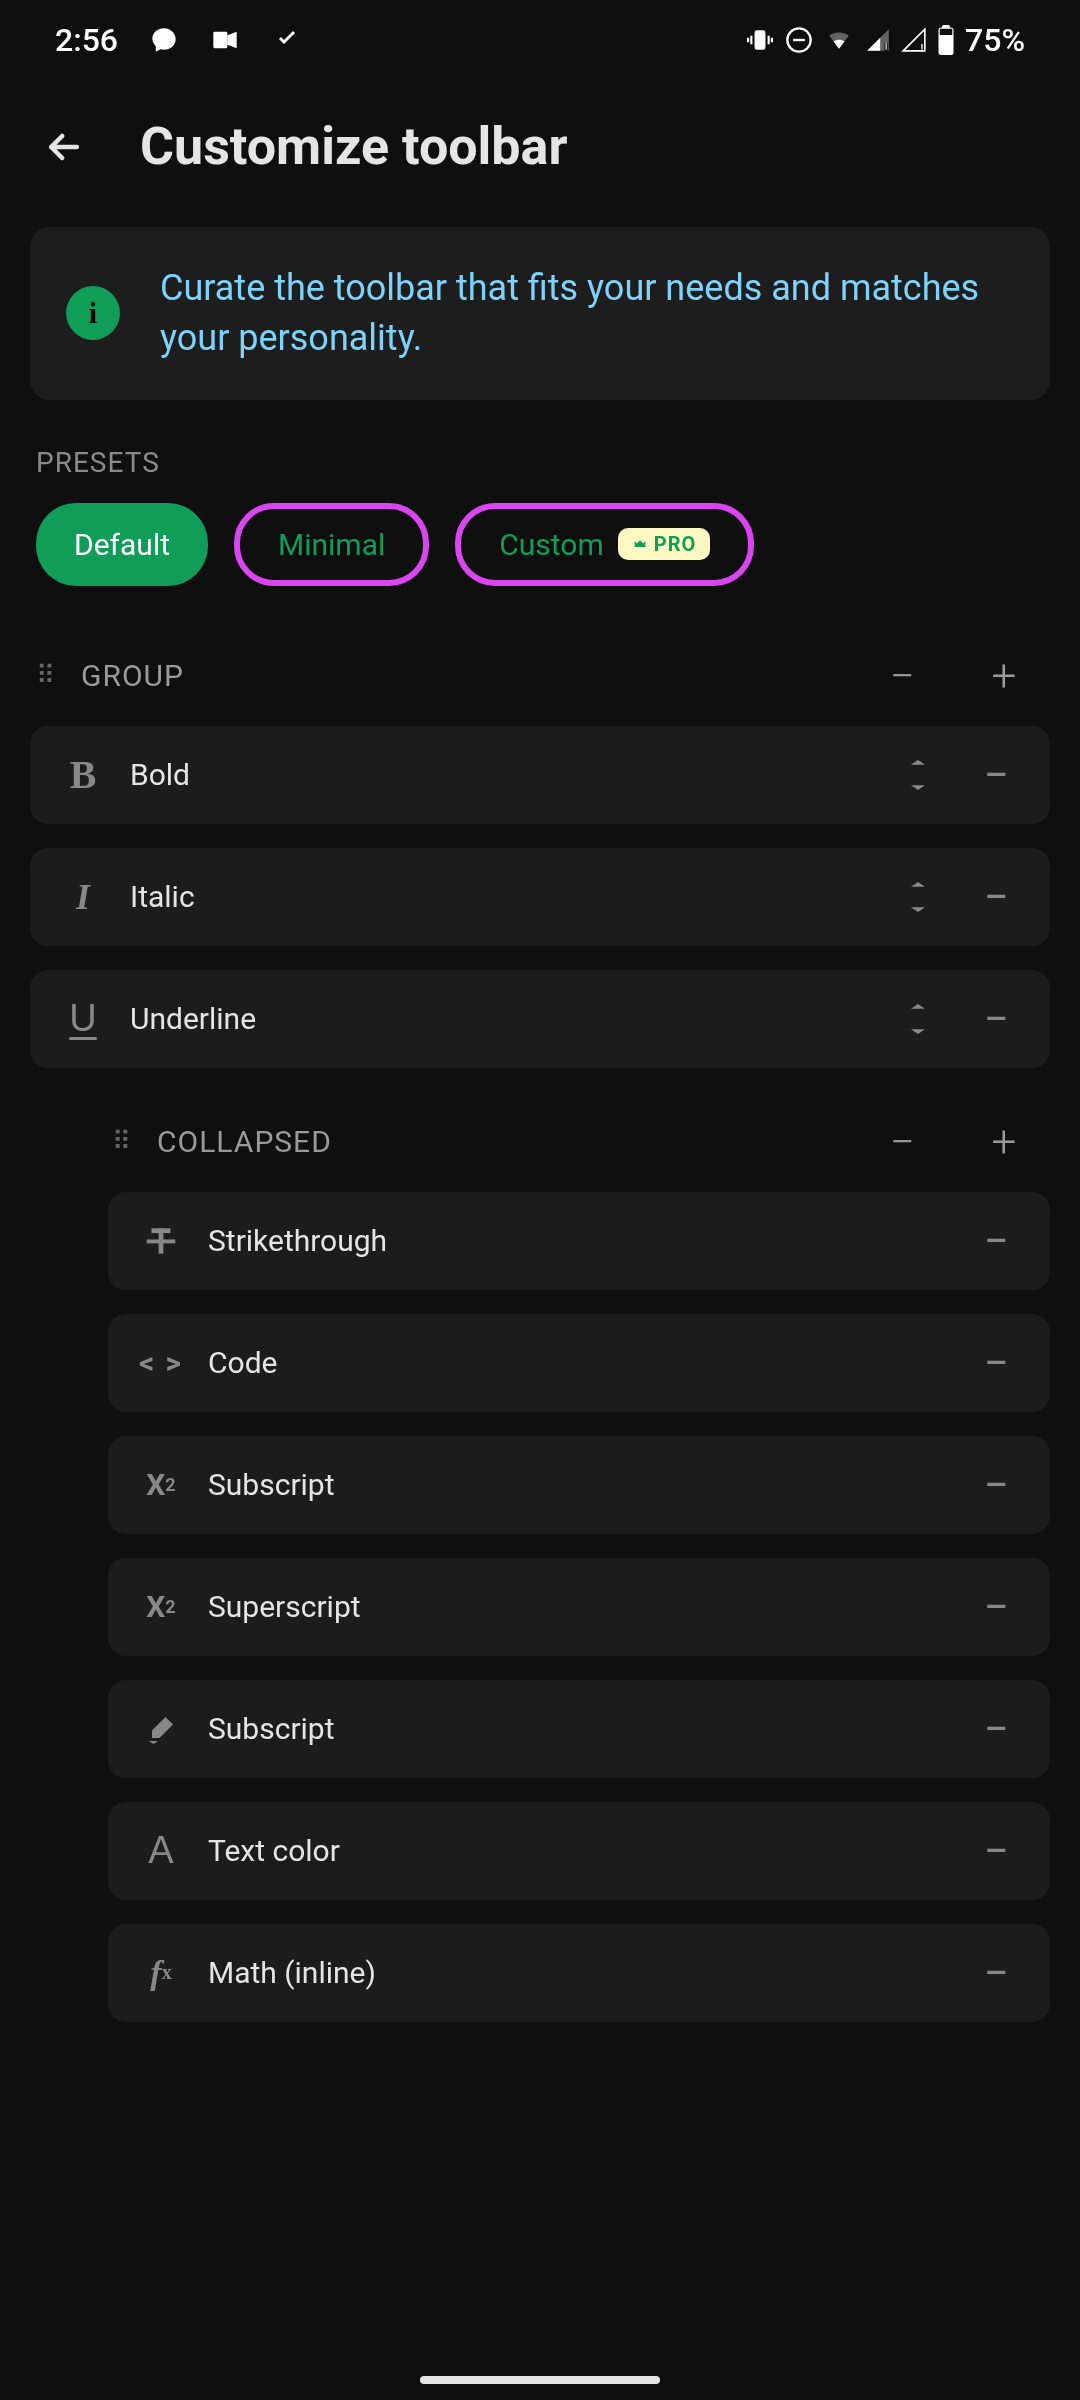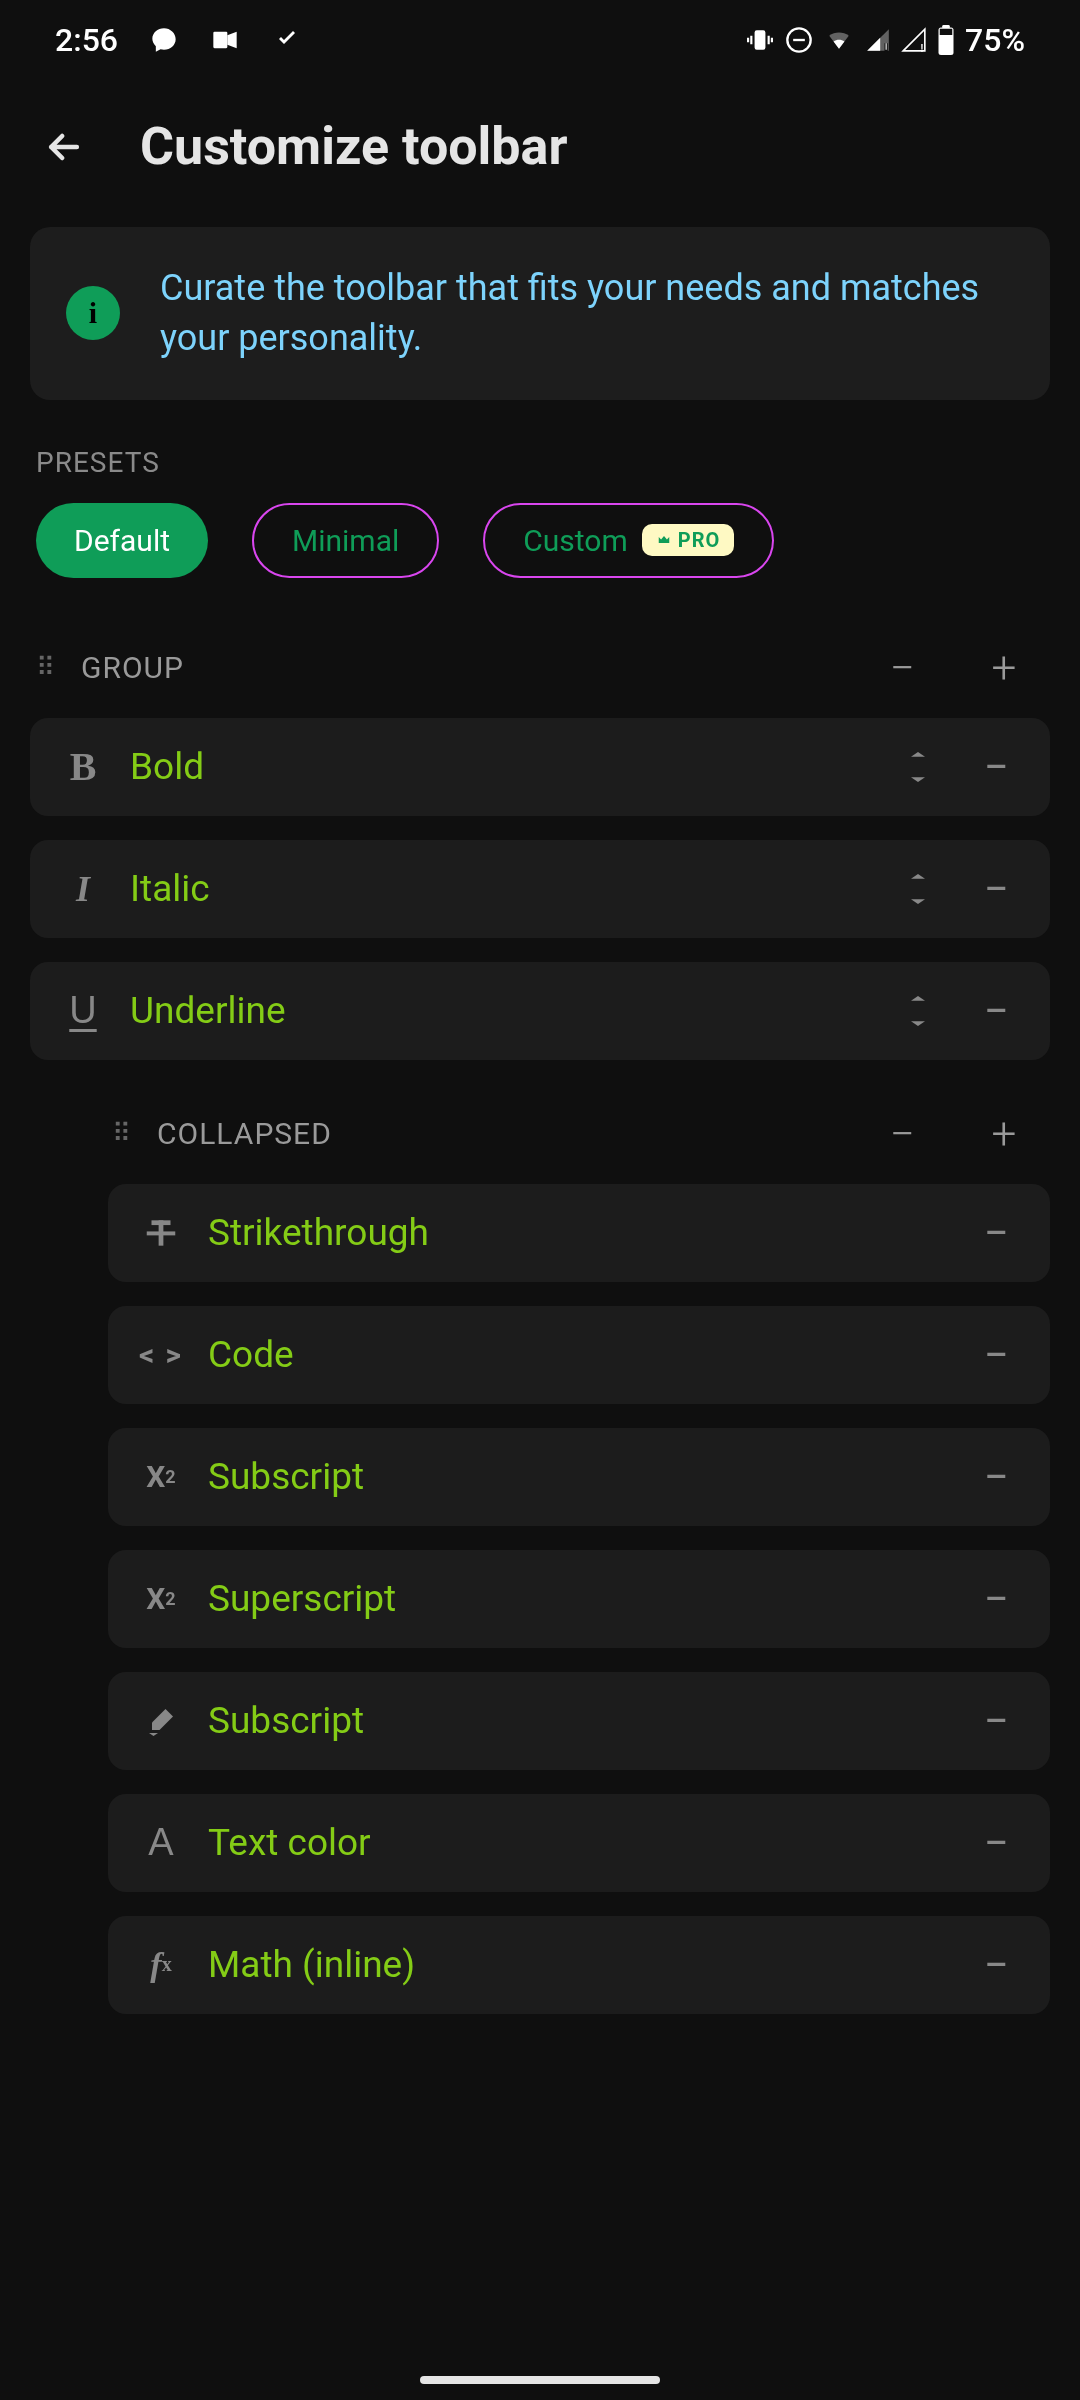--- a/index.html
+++ b/index.html
@@ -74,27 +74,27 @@
 
   
   .section-label {
     font-size: 28px;
     color: #8a8a8a;
     letter-spacing: 1px;
     padding: 26px 36px 14px 36px;
   }
   .presets {
     display: flex;
-    gap: 44px;
+    gap: 26px;
     padding: 10px 36px 40px 36px;
   }
   .chip {
     padding: 18px 38px;
     border-radius: 40px;
-    border: 2px solid #d946ef;
+    border: 6px solid #d946ef;
     font-size: 30px;
     color: #0f9d58;
     display: flex;
     align-items: center;
     gap: 14px;
   }
   .chip.active {
     background: #0f9d58;
     color: #fff;
     border: none;
@@ -154,22 +154,22 @@
   }
   .item-icon {
     width: 58px;
     display: flex; align-items: center; justify-content: center;
     color: #888;
     font-size: 36px;
     font-weight: 700;
   }
   .item-label {
     flex: 1;
-    font-size: 37px;
-    color: #84cc16;
+    font-size: 30px;
+    color: #e5e5e5;
     padding-left: 18px;
   }
   .item-sort {
     width: 60px; height: 60px;
     display: flex;
     flex-direction: column;
     align-items:center;
     justify-content:center;
     color:#888;
     gap: 0;

